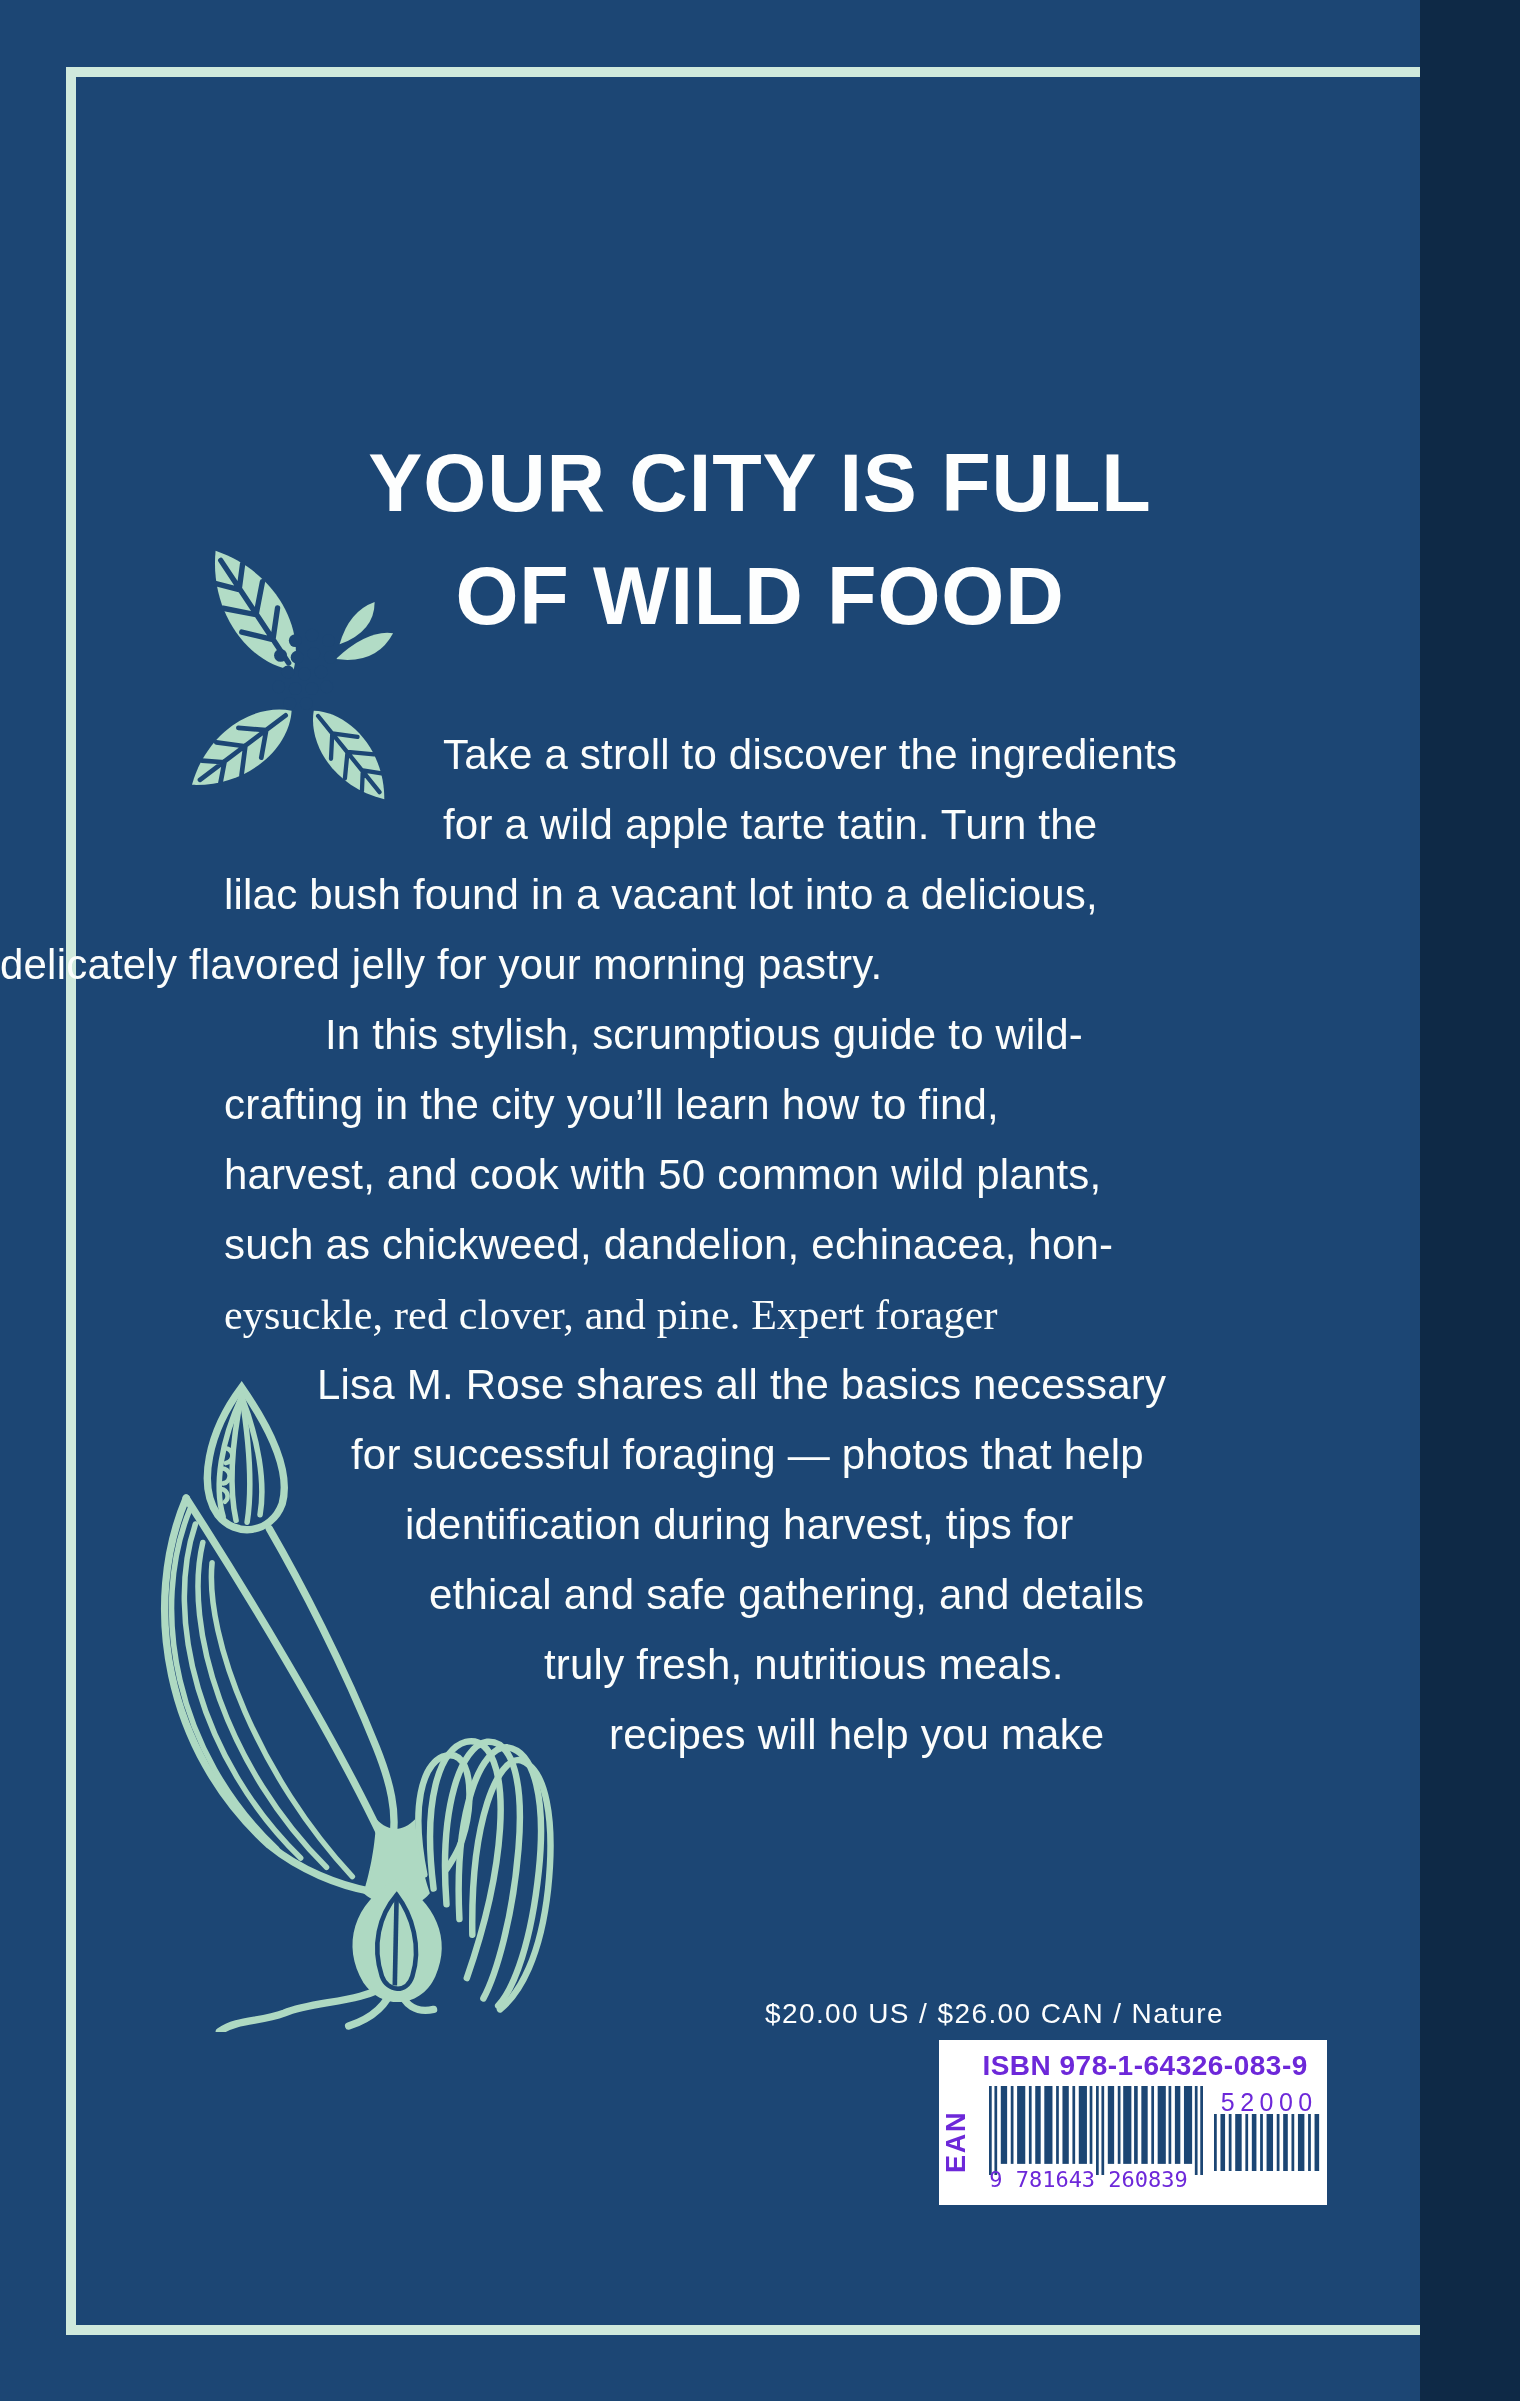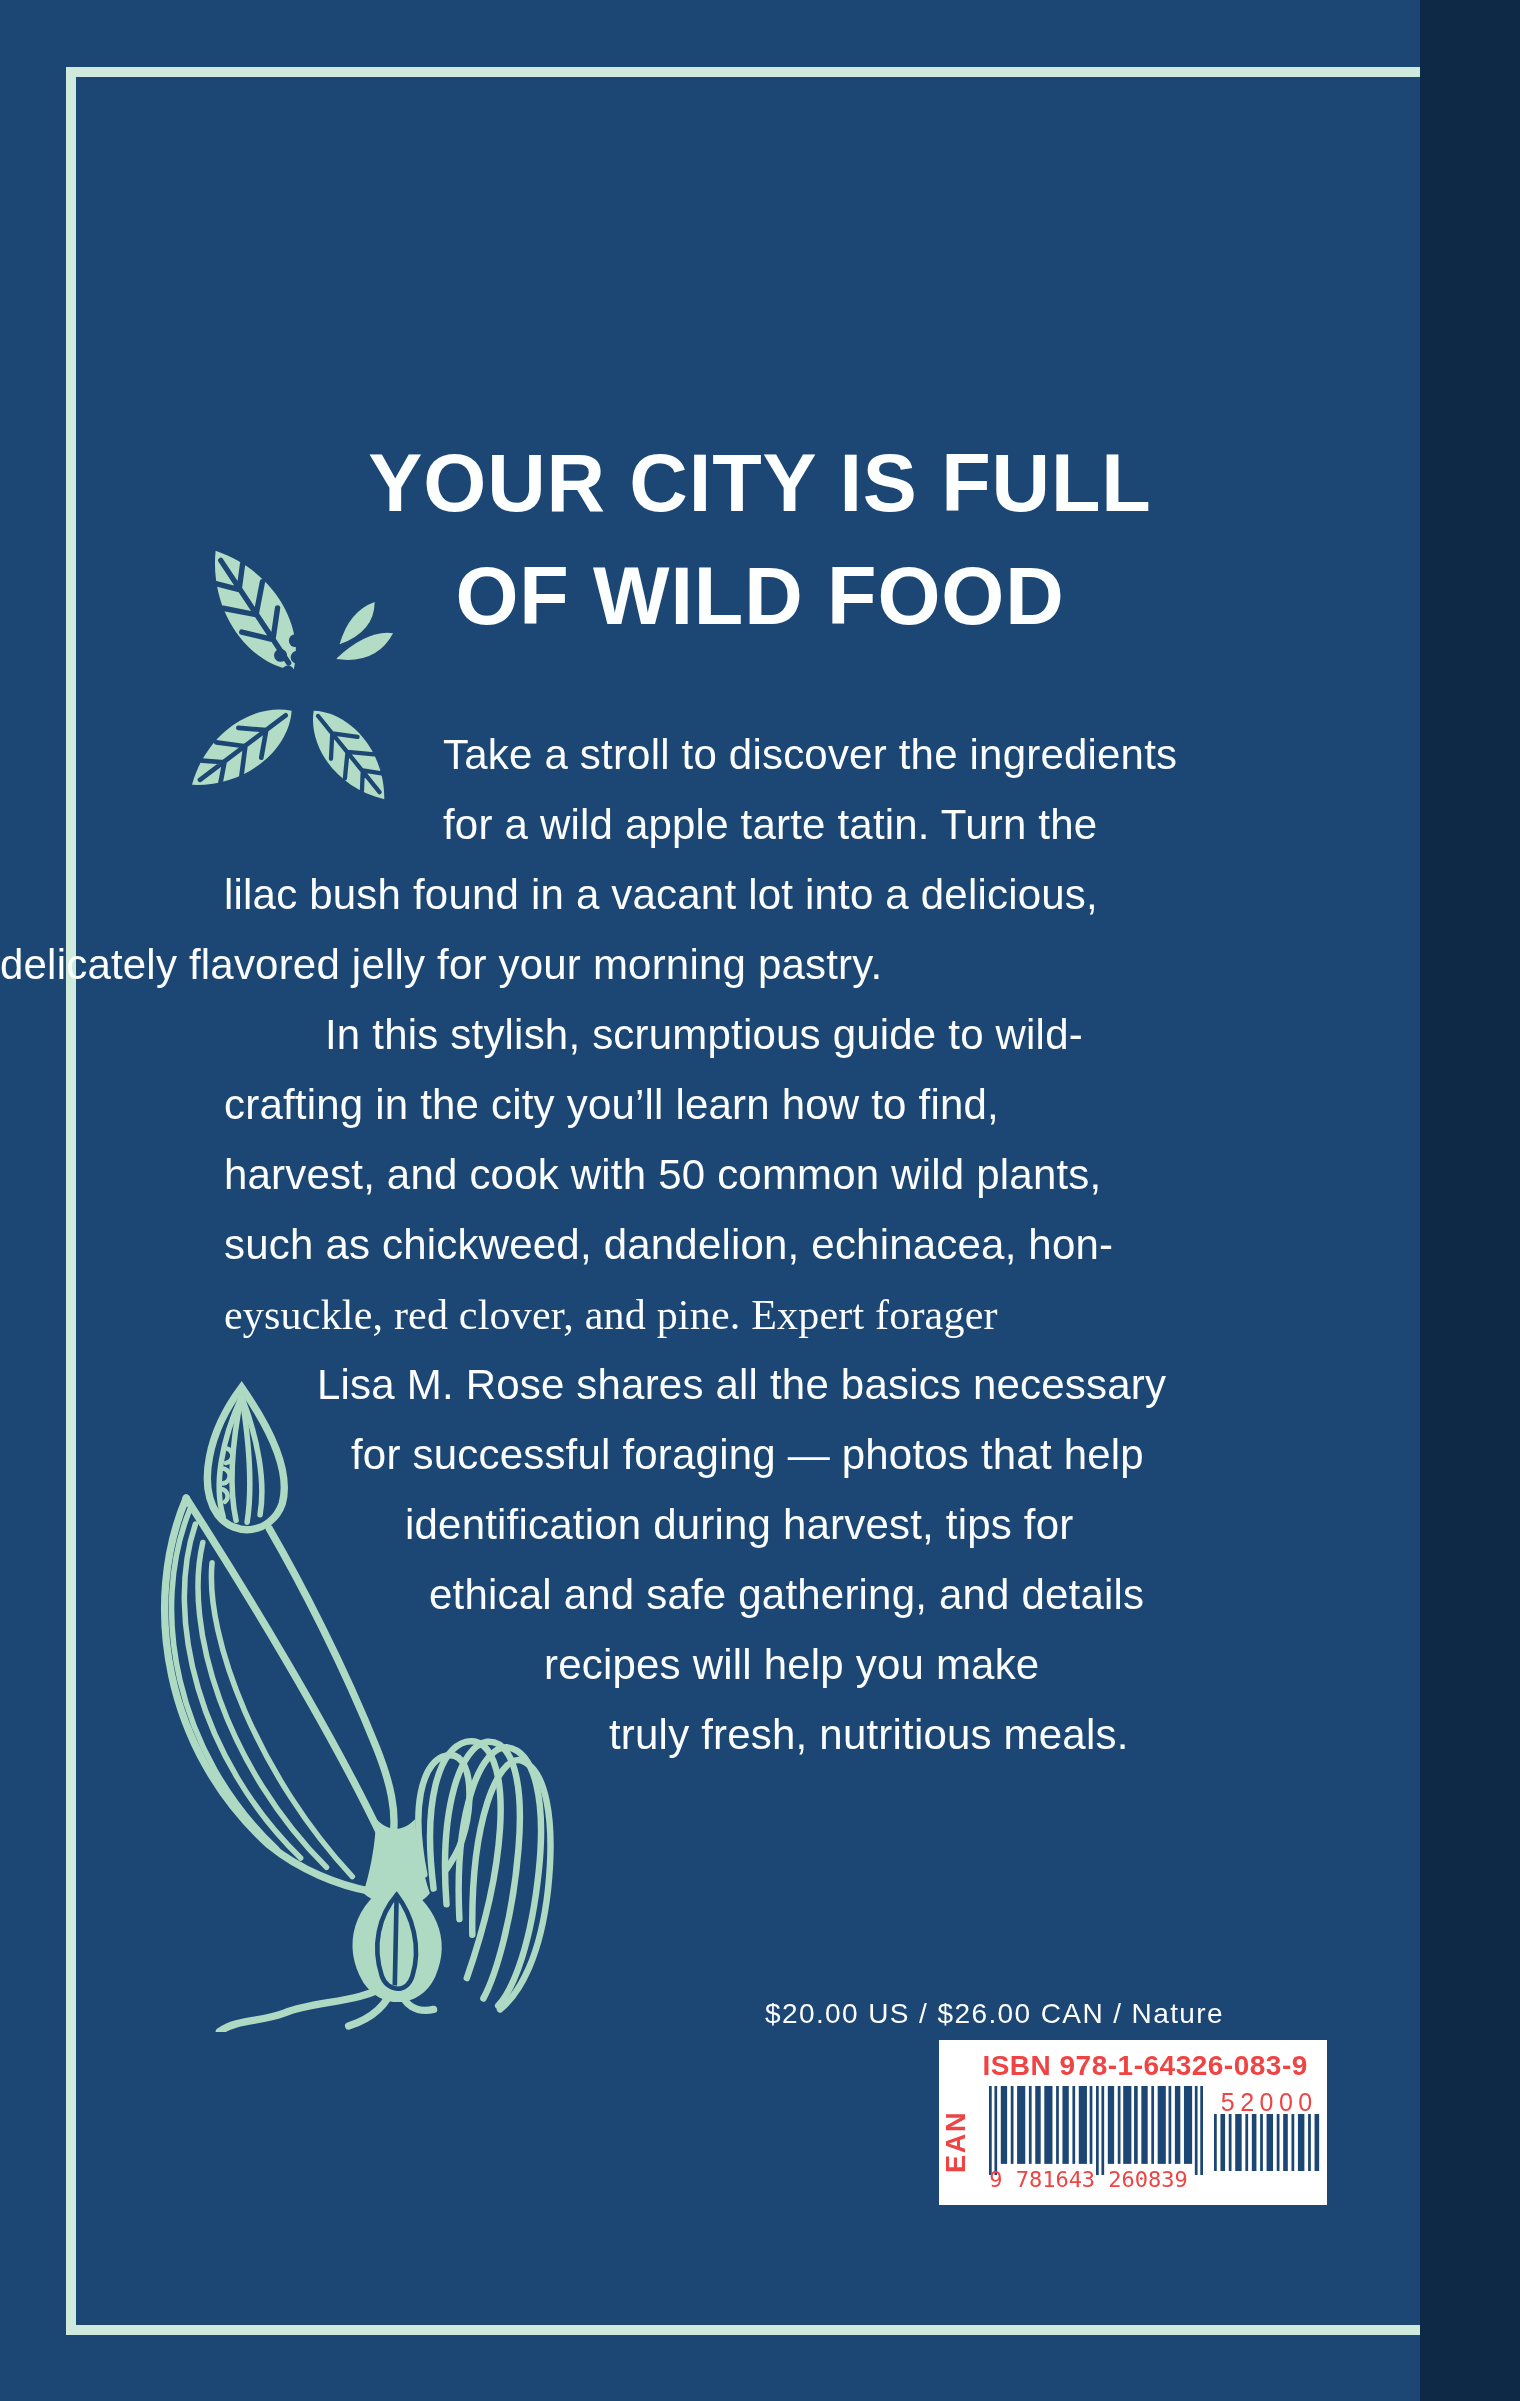--- a/index.html
+++ b/index.html
@@ -40,21 +40,21 @@
   .bl:nth-child(15){margin-left:609px;}
   .bl:nth-child(16){margin-left:618px;}
   .sprig{position:absolute;left:155px;top:541px;}
   .plant{position:absolute;left:129px;top:1339px;}
   .price{
     position:absolute;top:1997px;right:196px;
     color:#fdfefe;font-size:28px;letter-spacing:1.4px;line-height:33px;text-align:center;
   }
   .barcode-box{
     position:absolute;left:939px;top:2040px;width:388px;height:165px;
-    background:#ffffff;color:#ef4444;
+    background:#ffffff;color:#6d28d9;
   }
   .isbn{
     position:absolute;left:29.6px;top:10.2px;width:353px;text-align:center;
     font-size:28px;font-weight:700;letter-spacing:0.5px;
   }
   .ean{
     position:absolute;left:1.8px;top:48px;height:107px;width:31px;
     writing-mode:vertical-rl;transform:rotate(180deg);
     text-align:center;font-size:27px;font-weight:700;letter-spacing:1.8px;
   }
@@ -158,22 +158,22 @@
     <div class="bl">delicately flavored jelly for your morning pastry.</div>
     <div class="bl">In this stylish, scrumptious guide to wild-</div>
     <div class="bl">crafting in the city you’ll learn how to find,</div>
     <div class="bl">harvest, and cook with 50 common wild plants,</div>
     <div class="bl">such as chickweed, dandelion, echinacea, hon-</div>
     <div class="bl">eysuckle, red clover, and pine. Expert forager</div>
     <div class="bl">Lisa M. Rose shares all the basics necessary</div>
     <div class="bl">for successful foraging — photos that help</div>
     <div class="bl">identification during harvest, tips for</div>
     <div class="bl">ethical and safe gathering, and details</div>
+    <div class="bl">truly fresh, nutritious meals.</div>
     <div class="bl">recipes will help you make</div>
-    <div class="bl">truly fresh, nutritious meals.</div>
   </div>
 
   <div class="price">$20.00 US / $26.00 CAN / Nature</div>
 
   <div class="barcode-box">
     <div class="isbn">ISBN 978-1-64326-083-9</div>
     <div class="ean">EAN</div>
 
     <svg class="bars-main" width="214" height="89" viewBox="0 0 236 96" preserveAspectRatio="none">
       <g fill="#1c4674">

